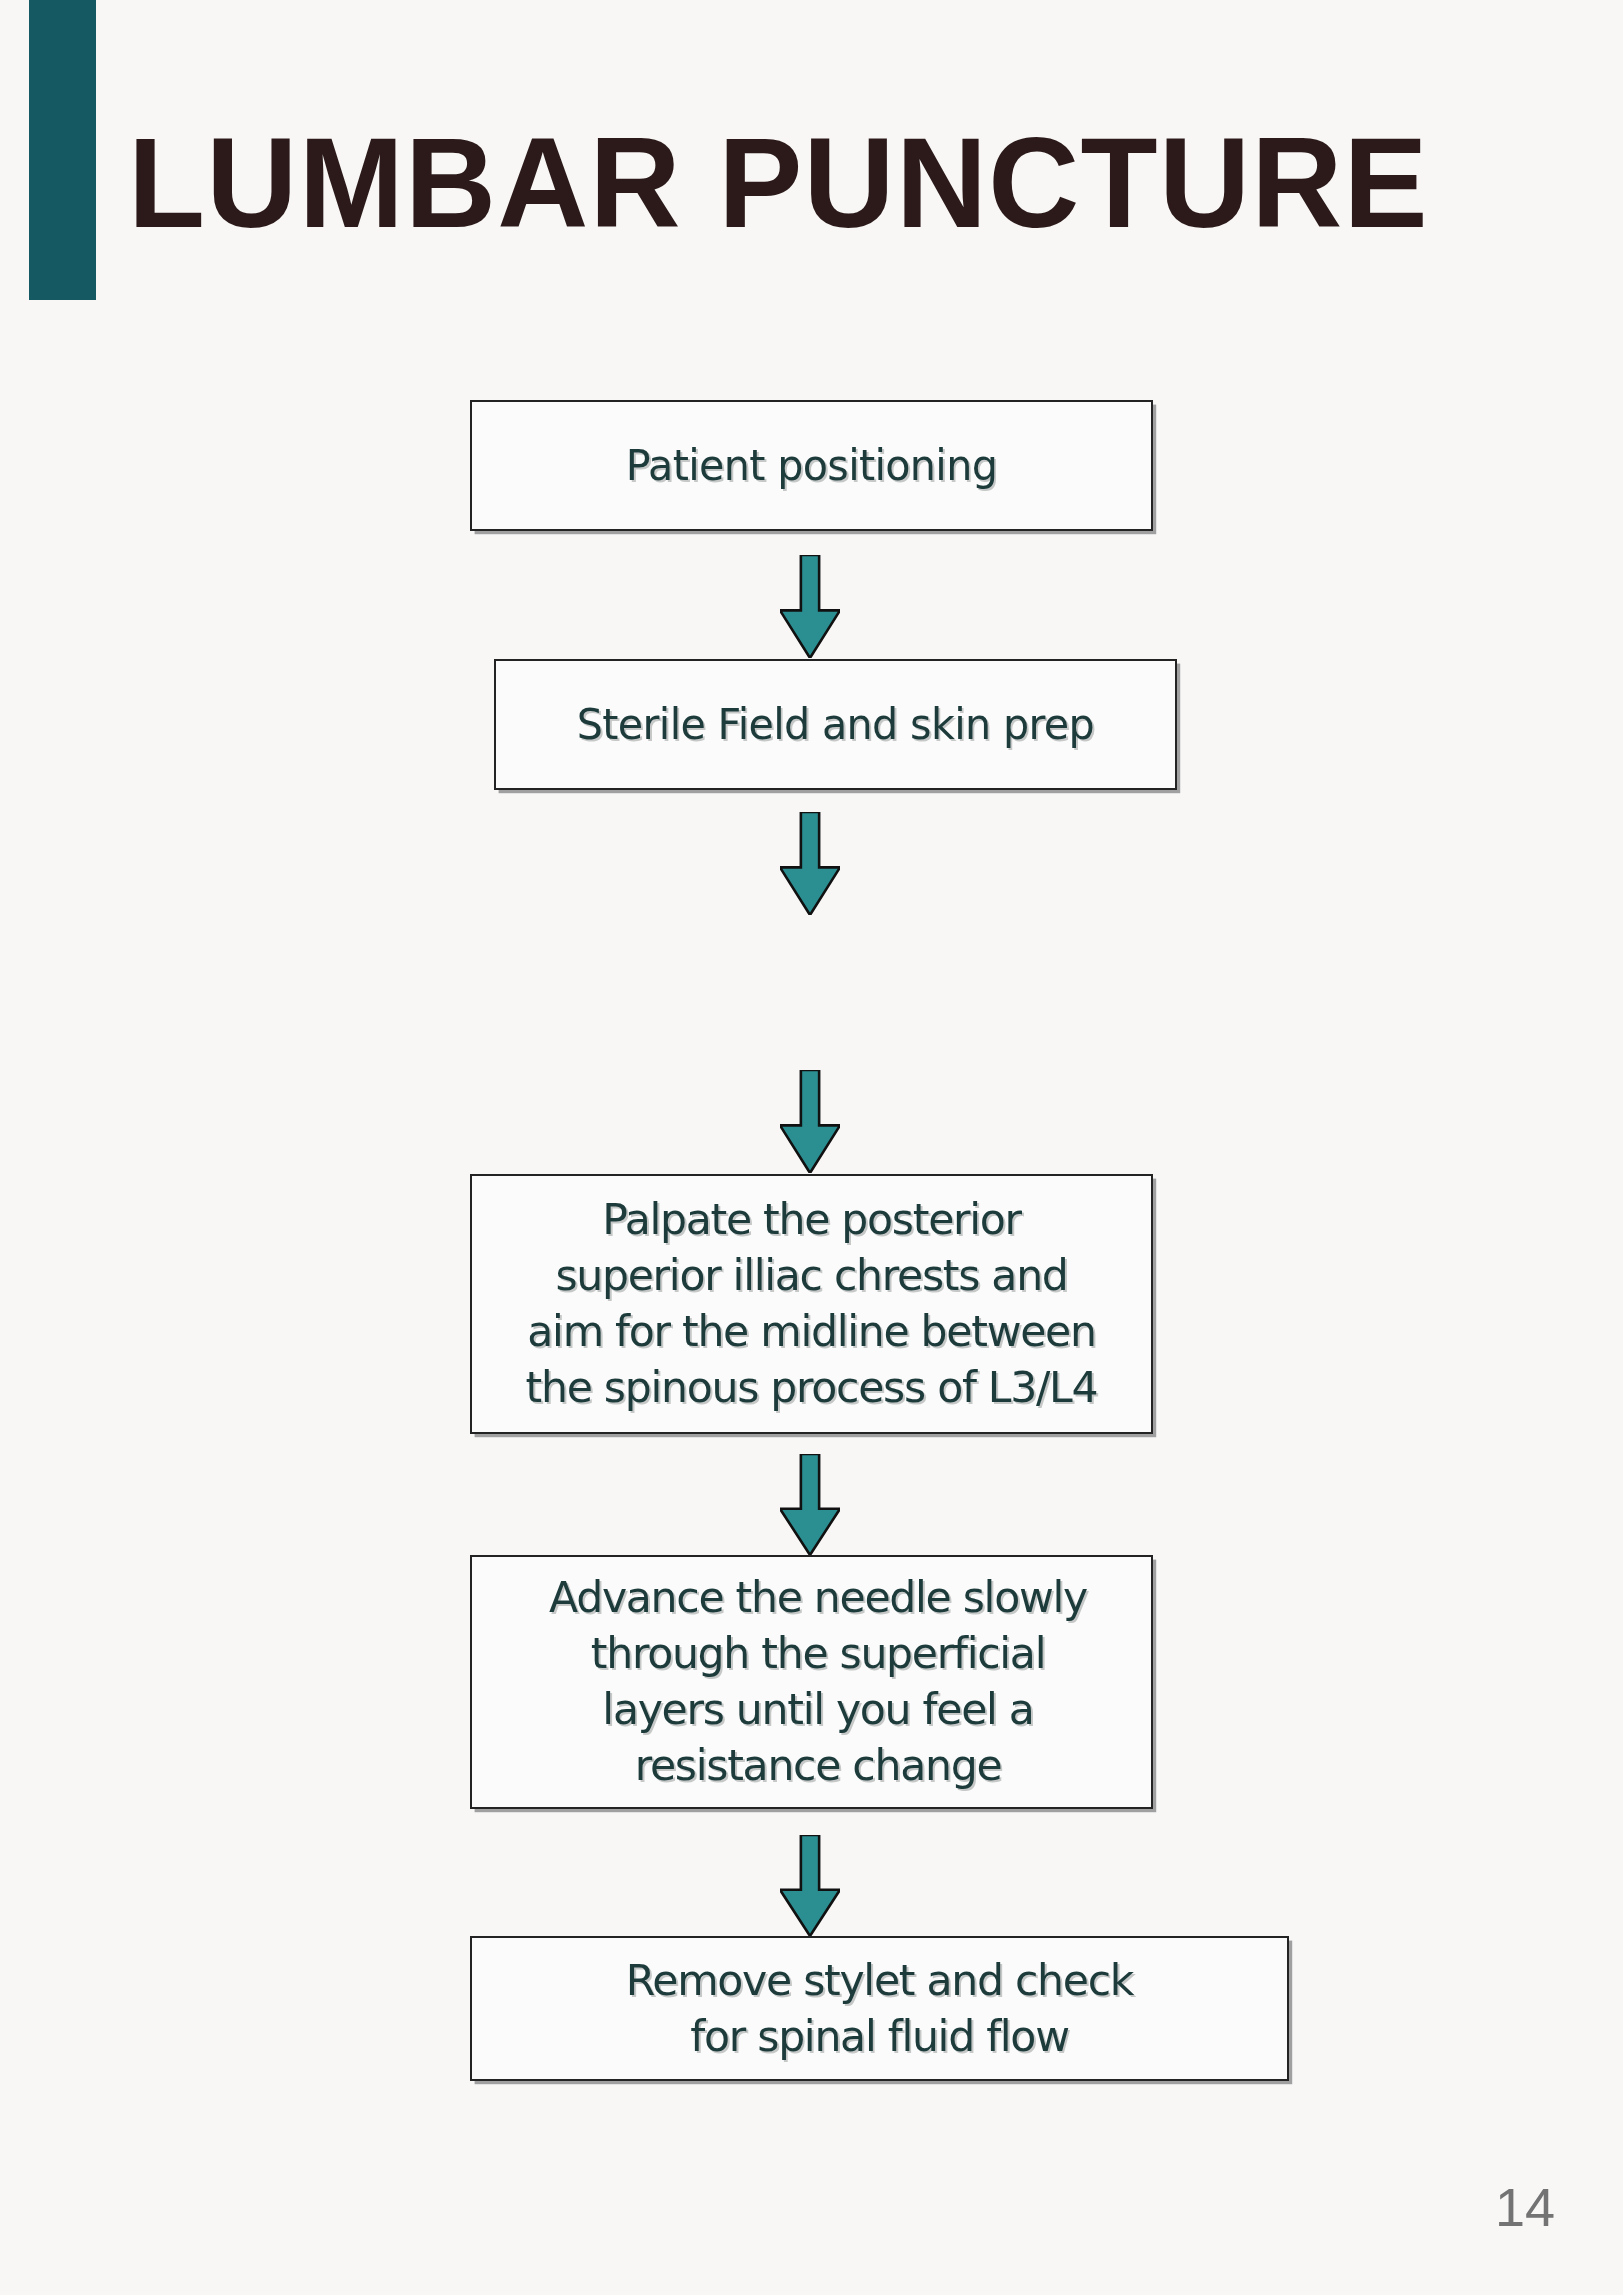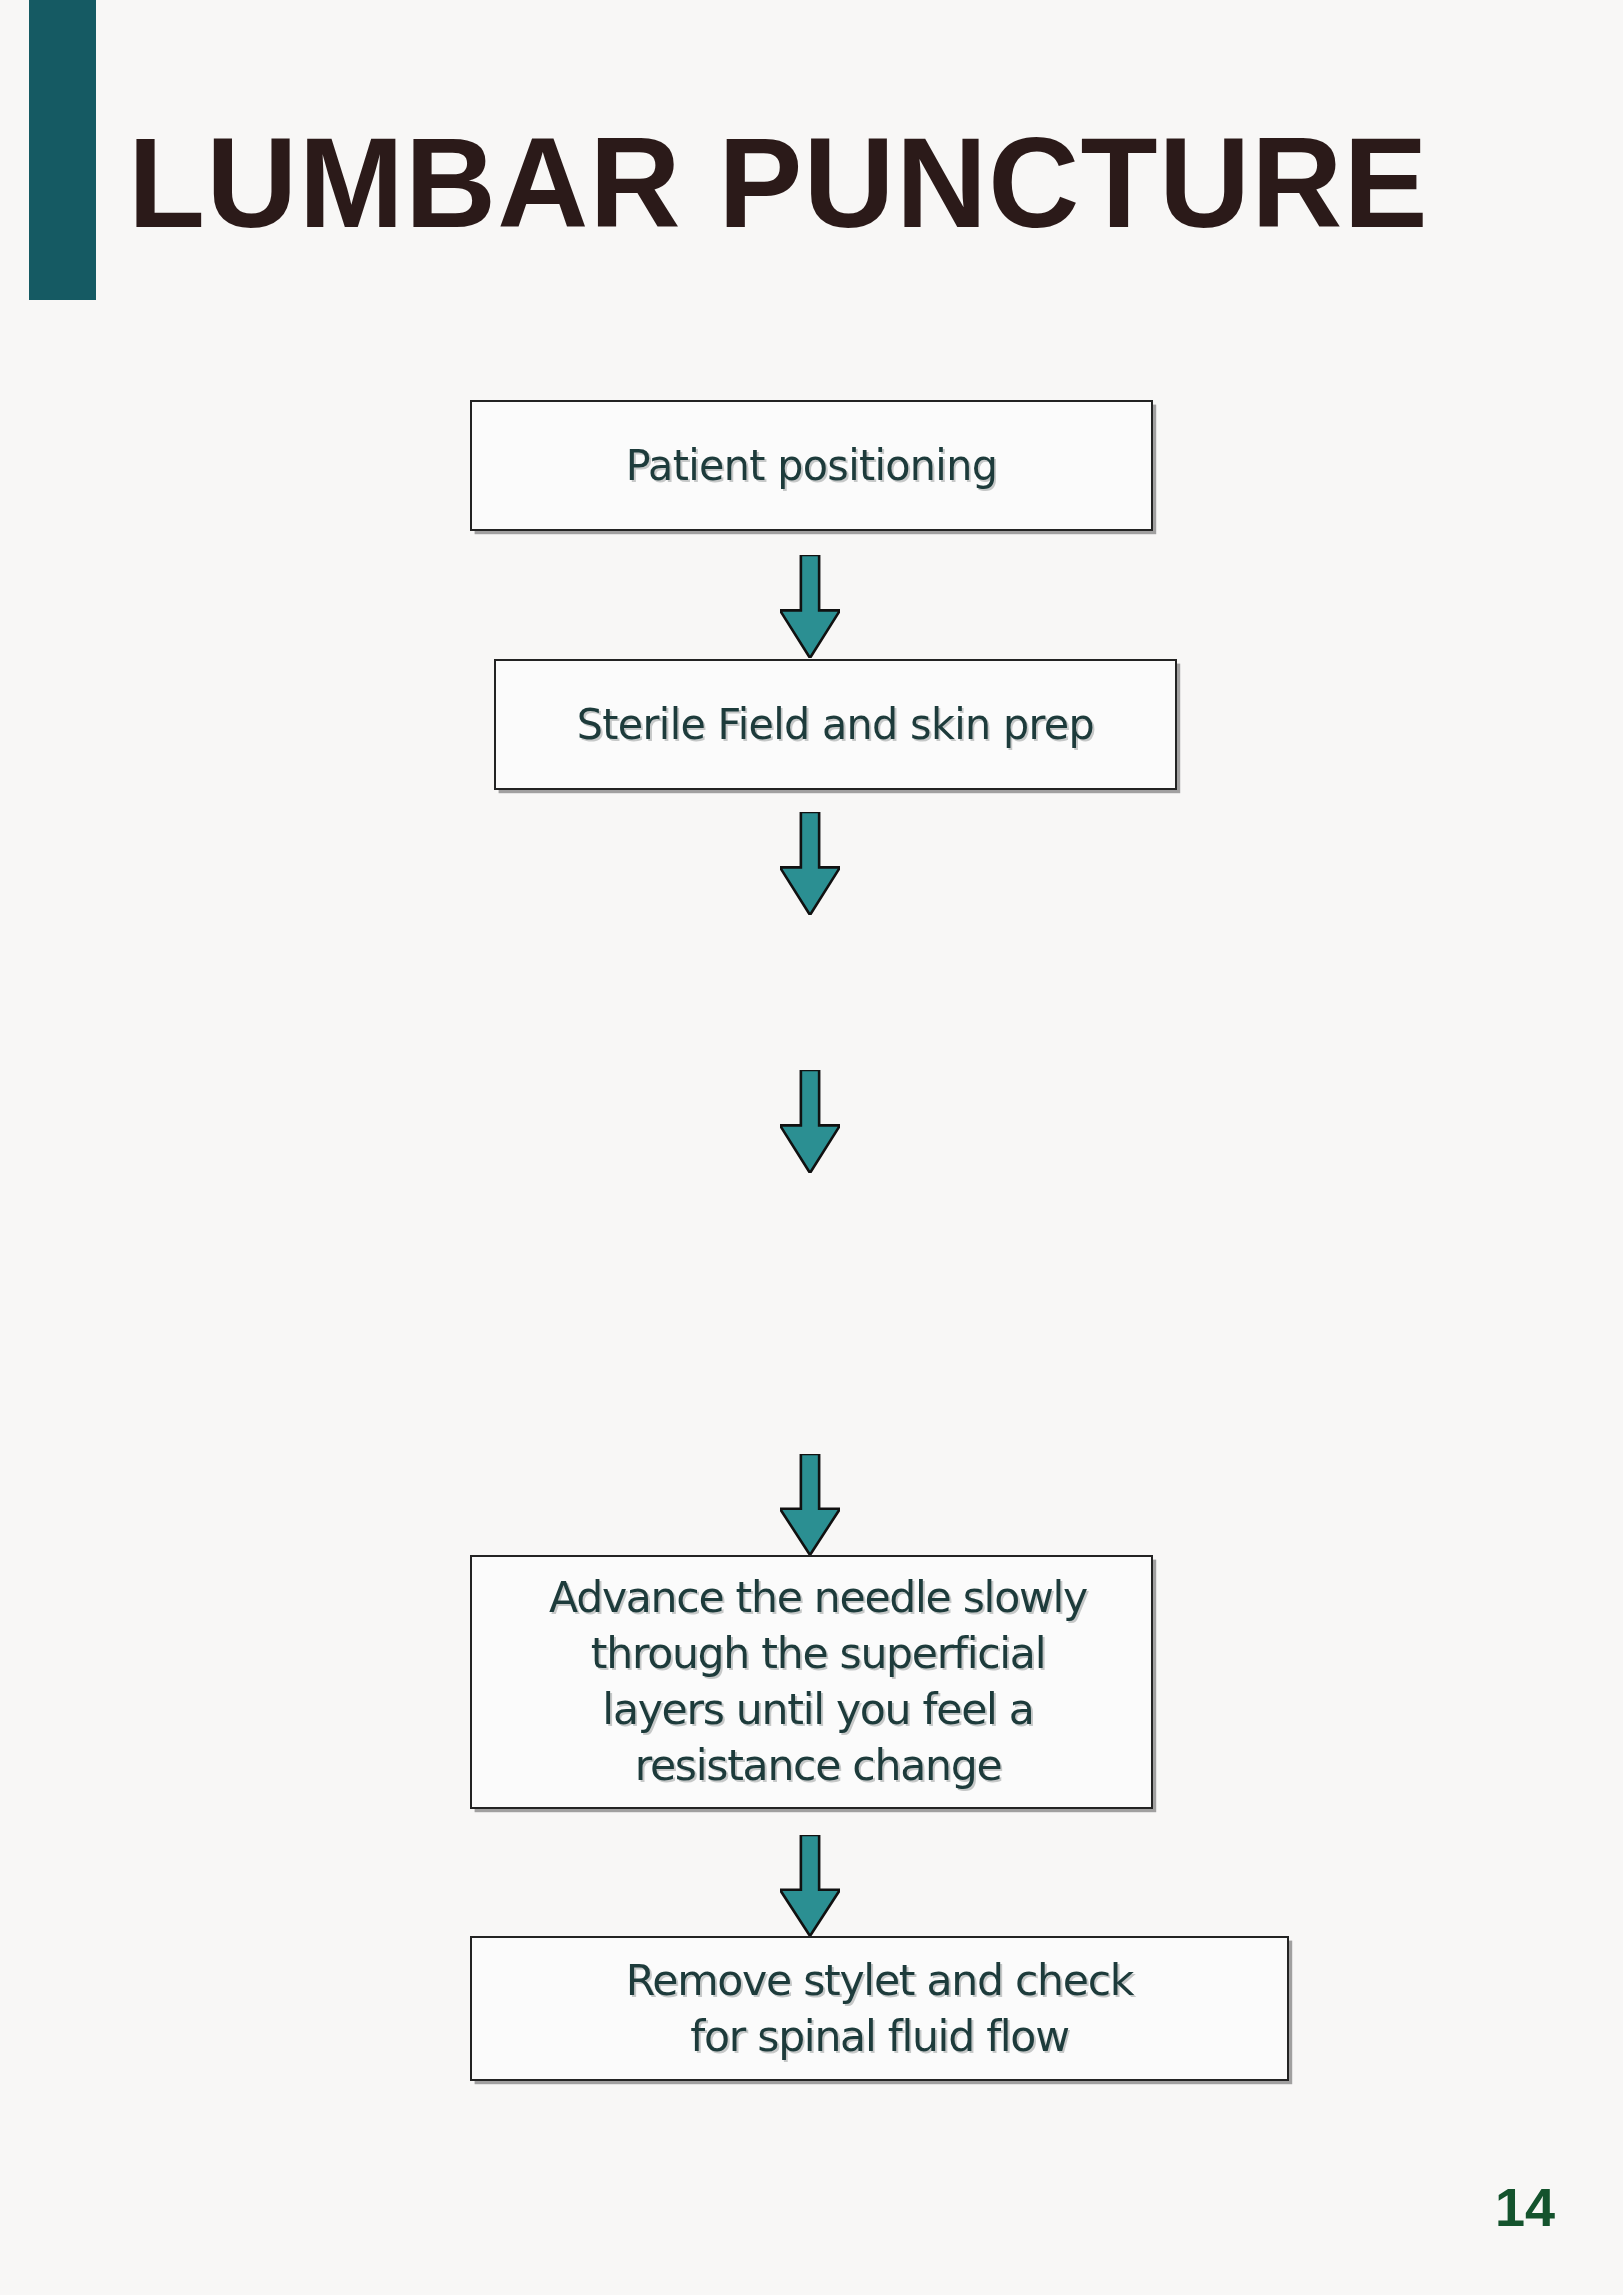--- a/index.html
+++ b/index.html
@@ -86,22 +86,22 @@
     width: 60px;
   }
   .flow-arrow svg { display: block; width: 60px; height: 100%; }
 
   
   #page-number {
     position: absolute;
     left: 1495px;
     top: 2176px;
     font-size: 54px;
-    font-weight: 700;
-    color: #14532d;
+    font-weight: 400;
+    color: #737373;
     font-family: "Liberation Sans", sans-serif;
   }
 </style>
 </head>
 <body>
 
 <div id="accent-bar"></div>
 <div id="page-title">LUMBAR PUNCTURE</div>
 
 <div id="flowchart">
@@ -129,20 +129,26 @@
       <svg viewBox="0 0 92 155" preserveAspectRatio="none">
         <polygon points="32,0 60,0 60,84 92,84 46,155 0,84 32,84" fill="#2b8f92" stroke="#111111" stroke-width="4" stroke-linejoin="miter"></polygon>
       </svg>
     </div>
     <div class="flow-box" style="left: 470px; top: 400px; width: 683px; height: 131px;">
       <div class="flow-box-text">Patient positioning</div>
     </div>
     <div class="flow-box" style="left: 470px; top: 659px; width: 683px; height: 131px; margin-left: 24px;">
       <div class="flow-box-text">Sterile Field and skin prep</div>
     </div>
+    <div class="flow-box" style="left: 470px; top: 1174px; width: 683px; height: 260px;">
+      <div class="flow-box-text wide">Palpate the posterior
+superior illiac chrests and
+aim for the midline between
+the spinous process of L3/L4</div>
+    </div>
     <div class="flow-box" style="left: 470px; top: 1555px; width: 683px; height: 254px; padding-left: 13px;">
       <div class="flow-box-text wide">Advance the needle slowly
 through the superficial
 layers until you feel a
 resistance change</div>
     </div>
     <div class="flow-box" style="left: 470px; top: 1936px; width: 819px; height: 145px;">
       <div class="flow-box-text wide">Remove stylet and check
 for spinal fluid flow</div>
     </div>

